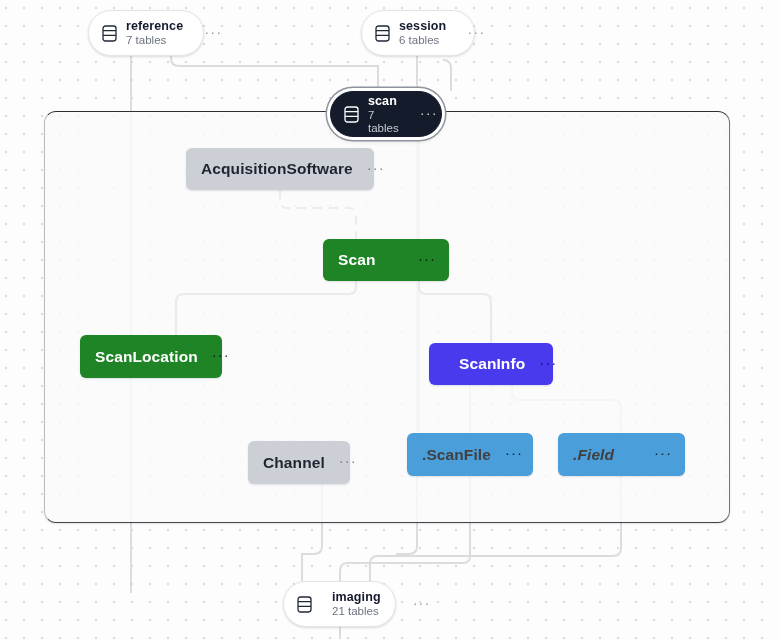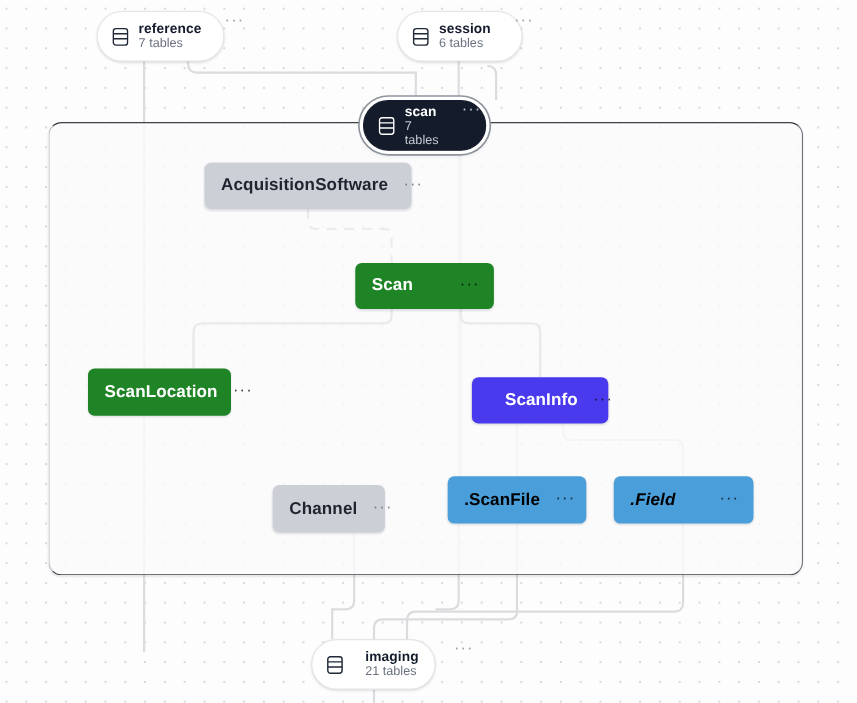--- a/index.html
+++ b/index.html
@@ -47,20 +47,21 @@
     pointer-events: none;
   }
   .edge-light { fill: none; stroke: #dcdcdf; stroke-width: 2; }
   .edge-dark  { fill: none; stroke: #9a9ea5; stroke-width: 2.2; }
   .edge-dash  { fill: none; stroke: #a9adb4; stroke-width: 2; stroke-dasharray: 9 7; }
 
   
   .pill {
     position: absolute;
     display: flex;
+    align-items: center;
     gap: 9px;
     height: 46px;
     padding: 0 14px 0 13px;
     border-radius: 24px;
     background: #ffffff;
     border: 1px solid #e3e5e8;
     box-shadow: 0 1px 3px rgba(16,24,40,0.10), 0 1px 2px rgba(16,24,40,0.05);
     box-sizing: border-box;
   }
   .pill .db-icon { flex: 0 0 auto; display: flex; align-items: center; }
@@ -106,21 +107,21 @@
     cursor: pointer;
   }
   .tnode.gray   { background: #ccd0d6; }
   .tnode.gray .tlabel { color: #1f2430; }
   .tnode.gray .dots { color: #5d636e; }
   .tnode.green  { background: #1e8425; }
   .tnode.green .tlabel { color: #ffffff; }
   .tnode.indigo { background: #4a3aed; }
   .tnode.indigo .tlabel { color: #ffffff; margin-left: 15px; }
   .tnode.blue   { background: #4a9eda; }
-  .tnode.blue .tlabel { color: #000000; }
+  .tnode.blue .tlabel { color: #404040; }
 </style>
 </head>
 <body>
 
 <div id="canvas">
 
   <svg id="edges" viewBox="0 0 779 639">
 
     <path class="edge-light" d="M131,50 L131,593"></path>
 
@@ -212,21 +213,21 @@
   <div class="tnode gray" style="left:186px; top:148px; width:188px; height:42px;">
     <span class="tlabel">AcquisitionSoftware</span>
     <span class="dots">···</span>
   </div>
 
   <div class="tnode green" style="left:323px; top:239px; width:126px; height:42px;">
     <span class="tlabel">Scan</span>
     <span class="dots">···</span>
   </div>
 
-  <div class="tnode green" style="left:80px; top:335px; width:130px; height:43px;">
+  <div class="tnode green" style="left:80px; top:335px; width:142px; height:43px;">
     <span class="tlabel">ScanLocation</span>
     <span class="dots">···</span>
   </div>
 
   <div class="tnode indigo" style="left:429px; top:343px; width:124px; height:42px;">
     <span class="tlabel">ScanInfo</span>
     <span class="dots">···</span>
   </div>
 
   <div class="tnode gray" style="left:248px; top:441px; width:102px; height:43px;">

